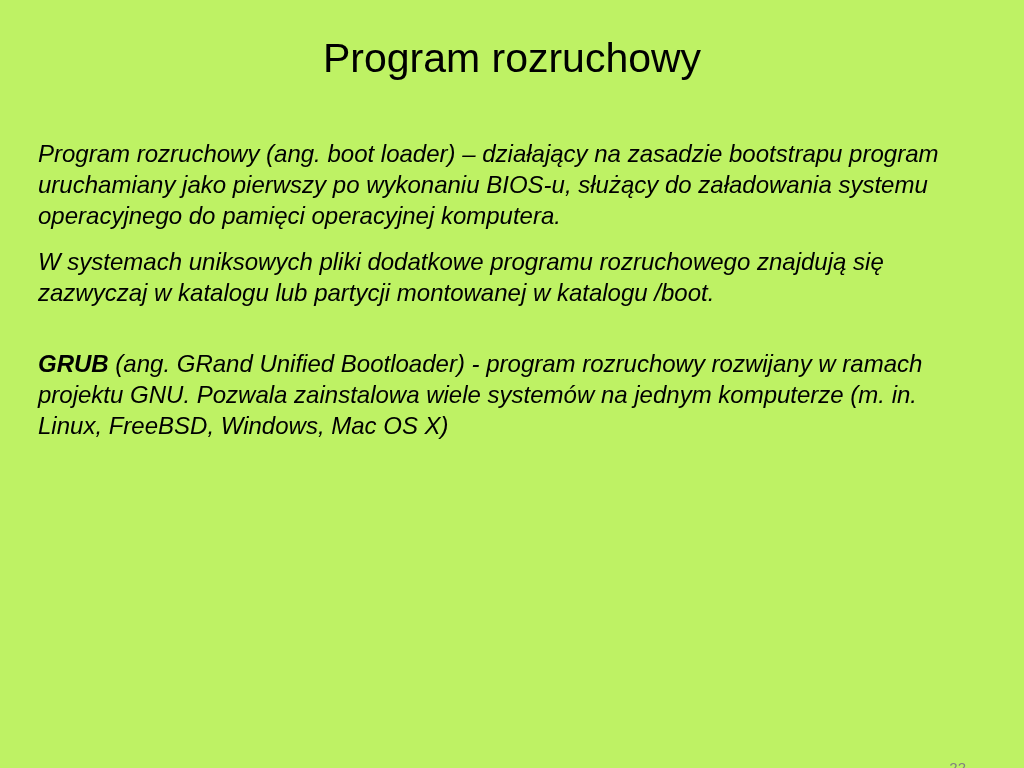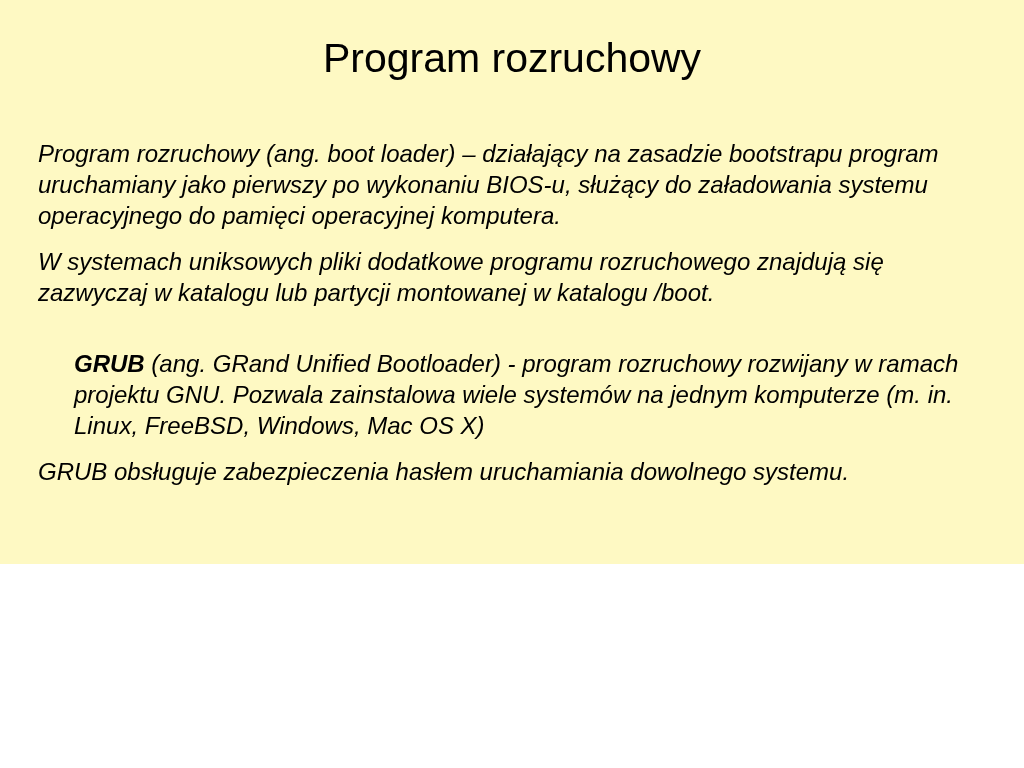--- a/index.html
+++ b/index.html
@@ -3,22 +3,22 @@
 <meta charset="utf-8">
 <style>
   html, body {
     margin: 0;
     padding: 0;
     background: #ffffff;
   }
   .slide {
     position: relative;
     width: 1024px;
-    height: 564px;
-    background: #fef9c3;
+    height: 768px;
+    background: #bef264;
     overflow: hidden;
     font-family: "Liberation Sans", sans-serif;
     color: #000000;
   }
   .title {
     margin: 0;
     padding-top: 33px;
     text-align: center;
     font-size: 41px;
     line-height: 50px;
@@ -31,21 +31,20 @@
     font-size: 24px;
     line-height: 31px;
     font-weight: 400;
   }
   .body p {
     margin: 0 0 15px 0;
     font-style: italic;
   }
   .body p.gap-before {
     margin-top: 40px;
-    margin-left: 36px;
   }
   .body b {
     font-weight: 700;
   }
   .page-number {
     position: absolute;
     top: 759px;
     right: 58px;
     font-size: 15px;
     line-height: 18px;
@@ -62,19 +61,18 @@
   <div class="body">
 
     <p><span>Program rozruchowy (ang. boot loader) – działający na zasadzie bootstrapu program uruchamiany jako pierwszy po wykonaniu BIOS-u, służący do załadowania systemu operacyjnego do pamięci operacyjnej komputera.</span></p>
 
 
     <p><span>W systemach uniksowych pliki dodatkowe programu rozruchowego znajdują się zazwyczaj w katalogu lub partycji montowanej w katalogu /boot.</span></p>
 
     <p class="gap-before"><b>GRUB</b><span> (ang. GRand Unified Bootloader) - program rozruchowy rozwijany w ramach projektu GNU. Pozwala zainstalowa wiele systemów na jednym komputerze (m. in. Linux, FreeBSD, Windows, Mac OS X)</span></p>
 
 
-    <p><span>GRUB obsługuje zabezpieczenia hasłem uruchamiania dowolnego systemu.</span></p>
 
   </div>
 
   <div class="page-number">22</div>
 
 </div>
 
 </body></html>

